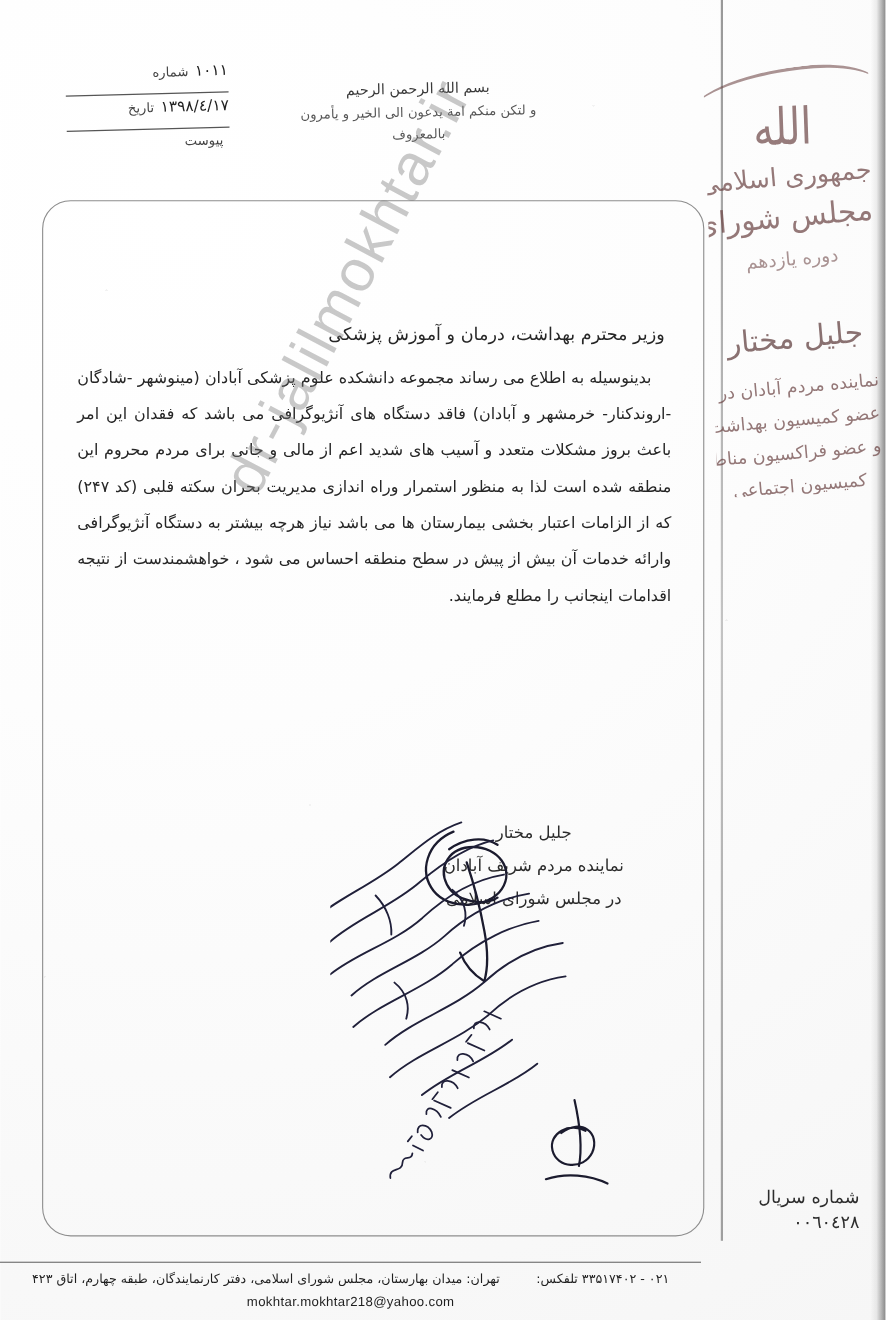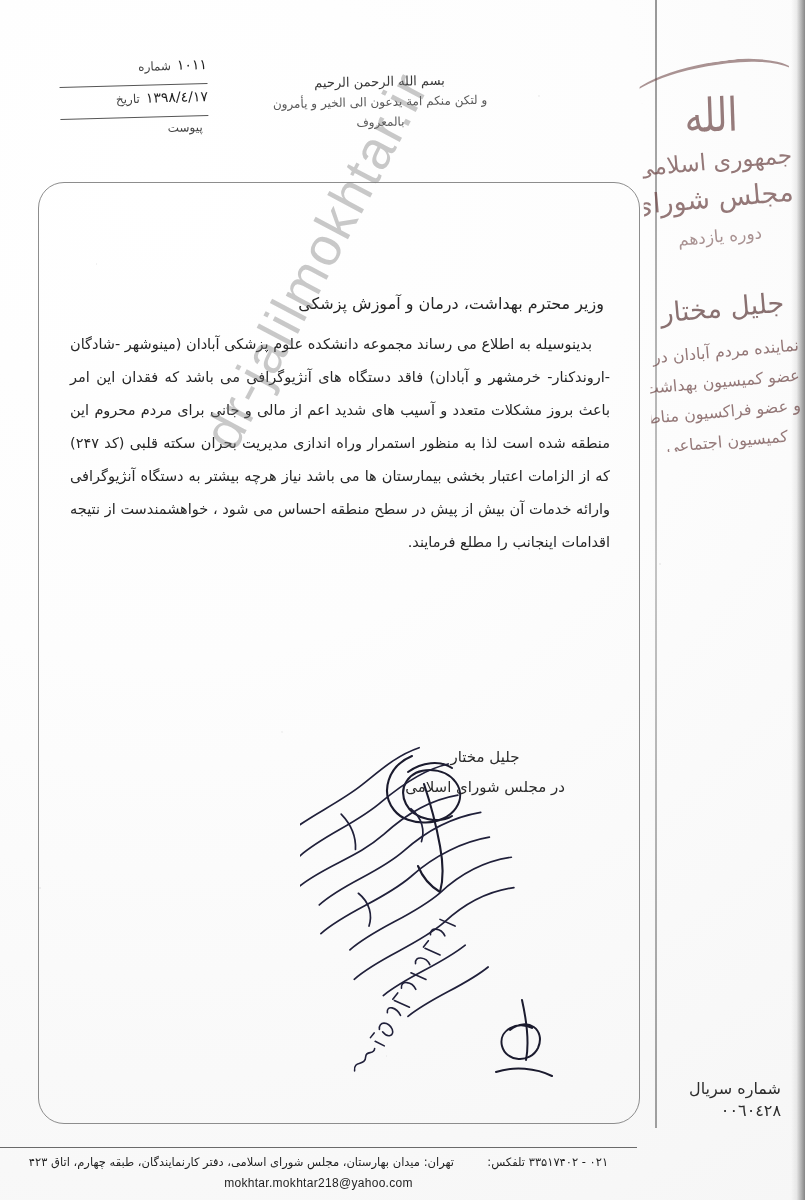--- a/index.html
+++ b/index.html
@@ -212,20 +212,21 @@
 
   <div id="frame"></div>
 
   <div id="letter">
     <div class="role">وزیر محترم بهداشت، درمان و آموزش پزشکی</div>
     <div class="para">بدینوسیله به اطلاع می رساند مجموعه دانشکده علوم پزشکی آبادان (مینوشهر -شادگان -اروندکنار- خرمشهر و آبادان) فاقد دستگاه های آنژیوگرافی می باشد که فقدان این امر باعث بروز مشکلات متعدد و آسیب های شدید اعم از مالی و جانی برای مردم محروم این منطقه شده است لذا به منظور استمرار وراه اندازی مدیریت بحران سکته قلبی (کد ۲۴۷) که از الزامات اعتبار بخشی بیمارستان ها می باشد نیاز هرچه بیشتر به دستگاه آنژیوگرافی وارائه خدمات آن بیش از پیش در سطح منطقه احساس می شود ، خواهشمندست از نتیجه اقدامات اینجانب را مطلع فرمایند.</div>
   </div>
 
   <div id="sigblock">
     <div>جلیل مختار</div>
+    <div>نماینده مردم شریف آبادان</div>
     <div>در مجلس شورای اسلامی</div>
   </div>
 
   <svg id="sig-scribble" viewBox="0 0 200 180">
     <g fill="none" stroke="#1b1b2e" stroke-width="2.1" stroke-linecap="round">
       <path d="M52 30 C28 40, 20 66, 34 84 C48 102, 84 100, 96 82 C108 64, 92 44, 70 44 C48 44, 38 62, 46 78 C54 94, 80 98, 92 90"></path>
       <path d="M64 58 C70 76, 76 98, 80 120 C83 136, 84 152, 80 166"></path>
       <path d="M80 166 C70 160, 62 150, 58 140"></path>
       <path d="M48 46 C62 36, 80 34, 92 42"></path>
     </g>

